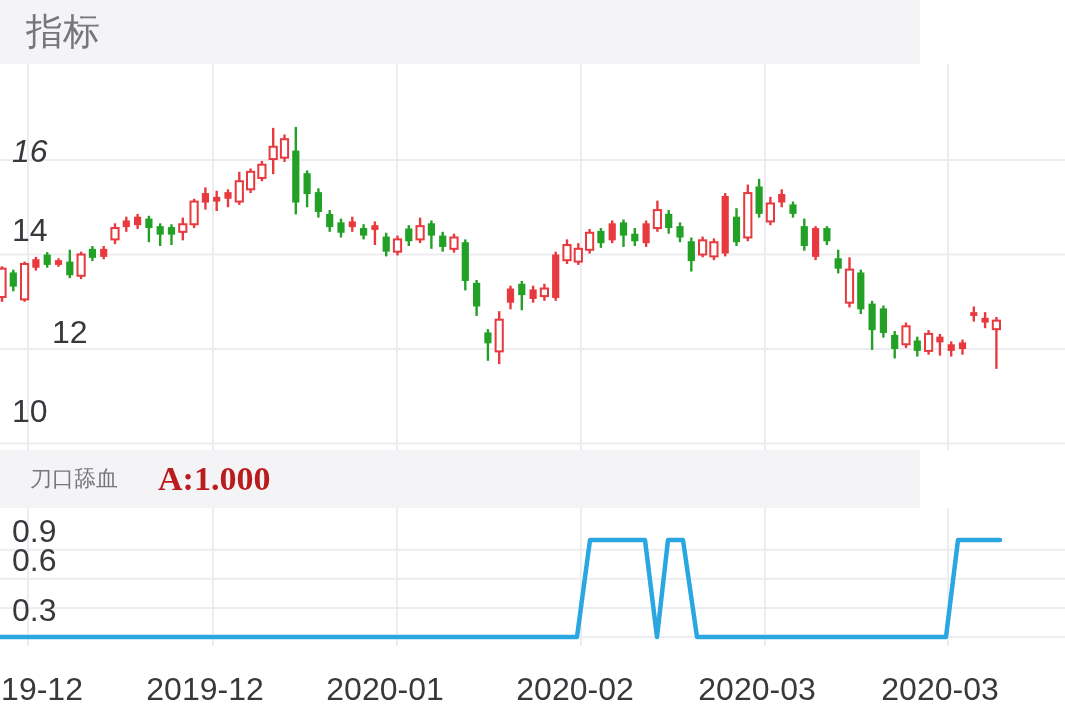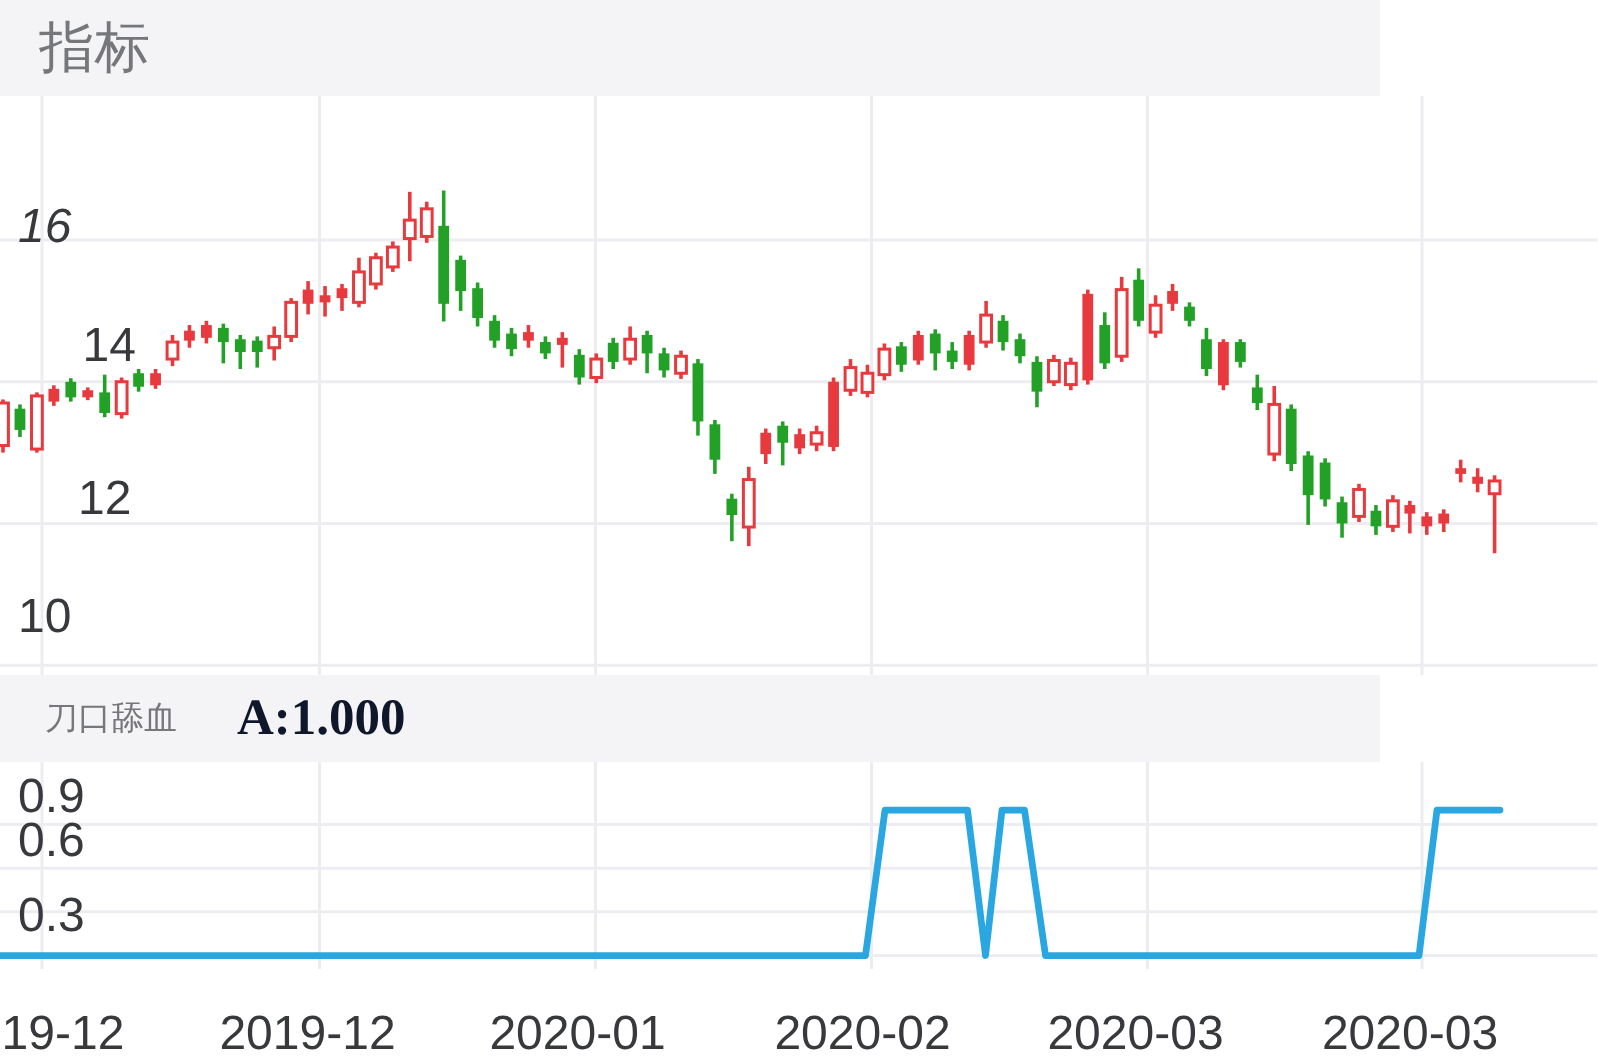--- a/index.html
+++ b/index.html
@@ -233,26 +233,26 @@
     <rect x="992.8000000000001" y="320.65" width="7.2" height="8.504999999999995" fill="#ffffff" stroke="#e83a3e" stroke-width="2"></rect>
     <polyline points="0,637 577,637 590,540 645,540 657,637 668,540 683,540 697,637 946,637 958,540 1000,540" fill="none" stroke="#2aa7e0" stroke-width="4.5" stroke-linejoin="round" stroke-linecap="round"></polyline>
   </svg>
 
 <div class="hdr" id="top-header">
   <span class="t">指标</span>
 </div>
 
 <div class="hdr" id="sub-header">
   <span class="t">刀口舔血</span>
-  <span class="v" id="indicator-value" style="color: #0f172a;">A:1.000</span>
+  <span class="v" id="indicator-value" style="color: #b91c1c;">A:1.000</span>
 </div>
 
 <div id="main-yticks">
     <div class="ytick" style="top: 151px; font-style: italic;">16</div>
-    <div class="ytick" style="top: 229.5px; margin-left: 43px;">14</div>
+    <div class="ytick" style="top: 229.5px;">14</div>
     <div class="ytick" style="top: 332px; margin-left: 40px;">12</div>
     <div class="ytick" style="top: 411px;">10</div>
   </div>
 <div id="lower-yticks">
     <div class="ytick" style="top: 530.7px;">0.9</div>
     <div class="ytick" style="top: 559.8px;">0.6</div>
     <div class="ytick" style="top: 594px; margin-top: 16px;">0.3</div>
   </div>
 <div id="xticks">
     <div class="xtick" style="left: 42px;">19-12</div>

